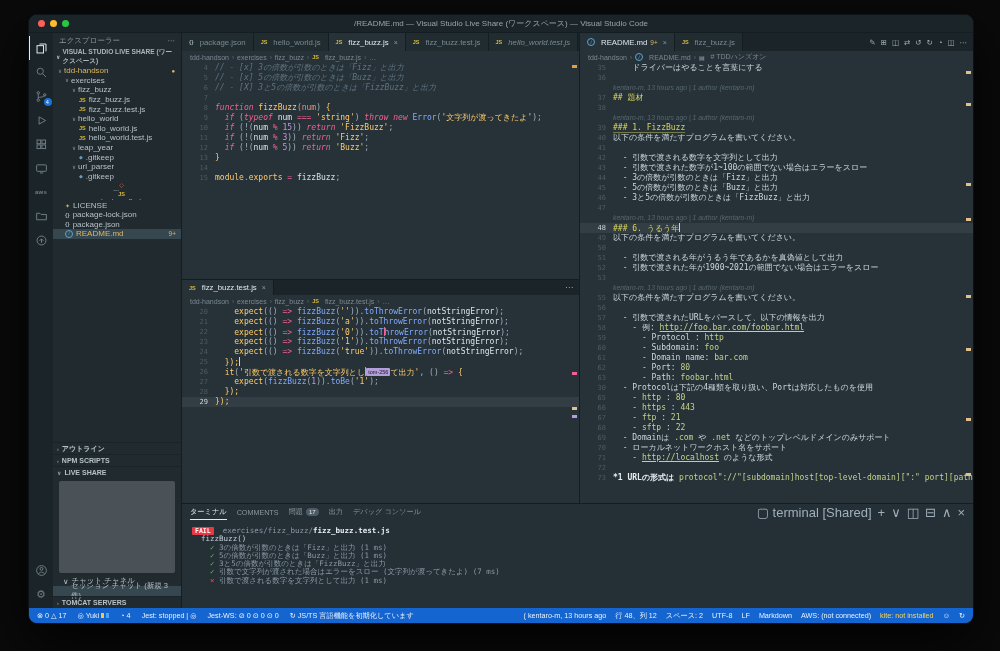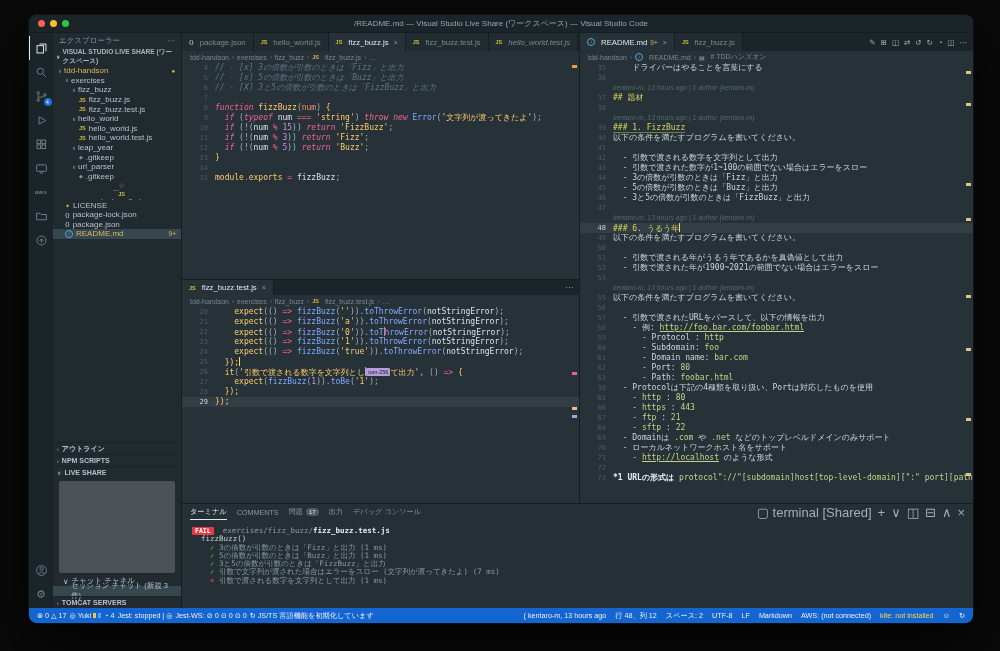--- a/index.html
+++ b/index.html
@@ -108,21 +108,21 @@
   .pactions{margin-left:auto;display:flex;align-items:center;gap:6px;color:#9fb0bb;font-size:13px;padding-left:36px;}
   .term{flex:1;padding:7px 0 0 10px;font-family:"DejaVu Sans Mono","Liberation Mono",monospace;font-size:7.5px;overflow:hidden;}
   .tl{height:8.3px;line-height:8.3px;white-space:pre;}
   .tm-badge{background:#e53945;color:#fff;font-weight:bold;padding:0 3px;border-radius:1px;font-size:6.5px;}
   .tm-p{color:#8d9aa5;}
   .tm-b{color:#e8eef2;font-weight:bold;}
   .tm-g{color:#5bb862;}
   .tm-r{color:#ef5350;}
   .tm-w{color:#c7d2da;}
   
-  .statusbar{flex:0 0 15px;background:#1565d0;display:flex;align-items:center;gap:3px;padding:0 8px;
+  .statusbar{flex:0 0 15px;background:#1565d0;display:flex;align-items:center;gap:11px;padding:0 8px;
              font-size:7.2px;color:#eaf2fc;white-space:nowrap;overflow:hidden;}
   .sbitem{display:flex;align-items:center;gap:2px;}
   .sb-right{margin-left:auto;display:flex;gap:9px;align-items:center;}
   .warn-text{color:#ffd54f;}
   .flagbit{display:inline-block;width:3px;height:5px;}
 </style>
 </head>
 <body>
 
 <div class="stage">

